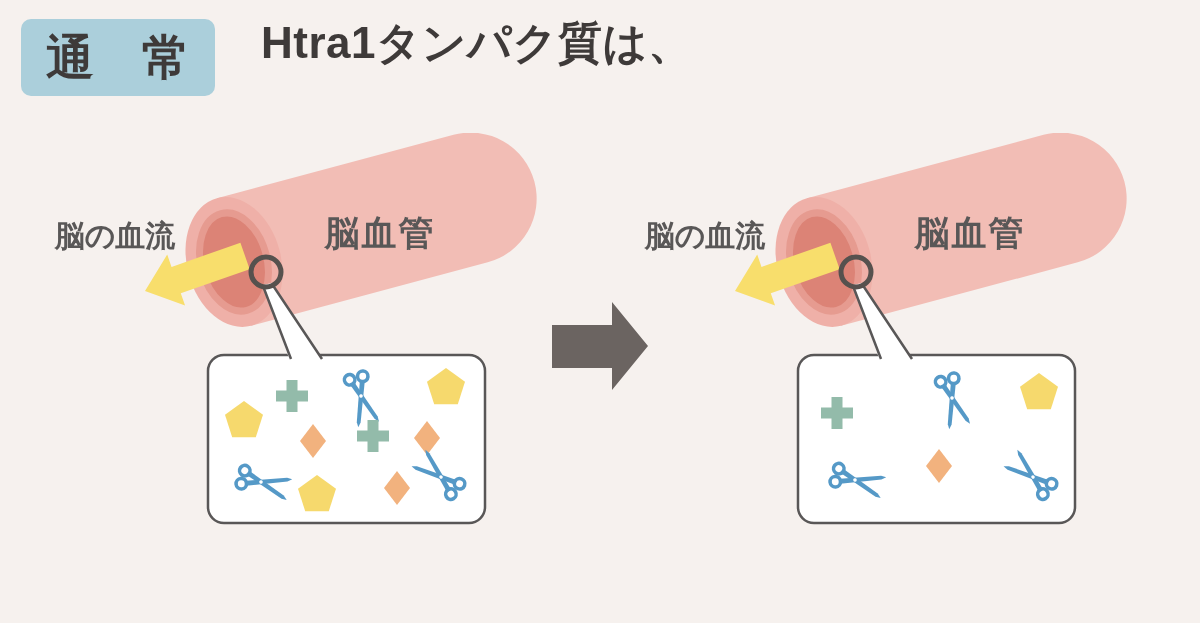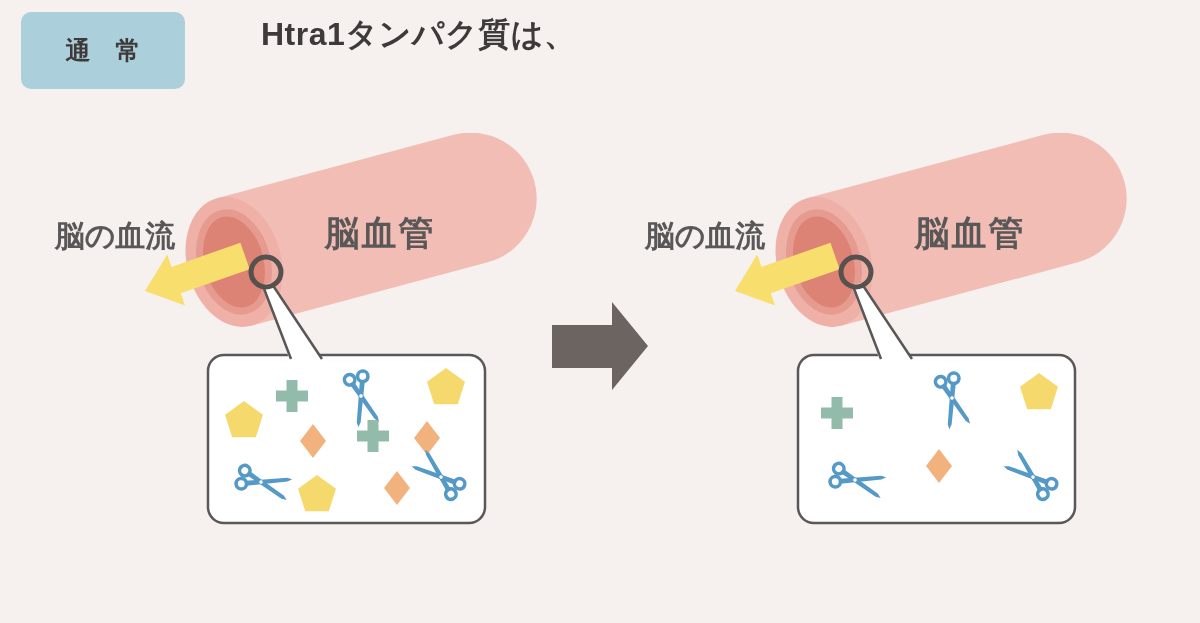--- a/index.html
+++ b/index.html
@@ -2,28 +2,28 @@
 <html style="--bg: #F6F1EE; --badge_bg: #ABCFDB; --text_dark: #3E3A39; --label_gray: #595757; --vessel_body: #F2BDB5; --vessel_rim: #EFB0A8; --vessel_lumen: #DC8376; --vessel_lumen_edge: #E69B90; --flow_arrow: #F8DE6C; --transition_arrow: #6B6461; --box_border: #595757; --scissors: #5599C7; --pentagon: #F6D96D; --cross: #93BBAA; --diamond: #F2B27E; --marker_ring: #56514E;"><head>
 <meta charset="utf-8">
 <style>
   html,body{margin:0;padding:0;}
   body{
     width:1200px;height:623px;position:relative;overflow:hidden;
     background:var(--bg,#F6F1EE);
     font-family:"Liberation Sans","DejaVu Sans",sans-serif;
   }
   .badge{
-    position:absolute;left:21px;top:12px;width:164px;height:77px;
+    position:absolute;left:21px;top:19px;width:194px;height:77px;
     background:var(--badge_bg);border-radius:10px;
     display:flex;align-items:center;justify-content:center;
-    font-size:25px;font-weight:bold;color:var(--text_dark);
+    font-size:48px;font-weight:bold;color:var(--text_dark);
   }
   .title{
     position:absolute;left:261px;top:13px;
-    font-size:32px;line-height:1.36;font-weight:bold;color:var(--text_dark);
+    font-size:44px;line-height:1.36;font-weight:bold;color:var(--text_dark);
     letter-spacing:0.5px;white-space:nowrap;
   }
   svg.diagram{position:absolute;left:0;top:133px;}
   .fill-vesselbody{fill:var(--vessel_body);}
   .fill-vesselrim{fill:var(--vessel_rim);}
   .fill-vessellumen{fill:var(--vessel_lumen);stroke:var(--vessel_lumen_edge);stroke-width:7px;}
   .fill-flowarrow{fill:var(--flow_arrow);}
   .fill-transarrow{fill:var(--transition_arrow);}
   .fill-scissors{fill:var(--scissors);}
   .stroke-scissors{fill:none;stroke:var(--scissors);stroke-width:6.5px;}

